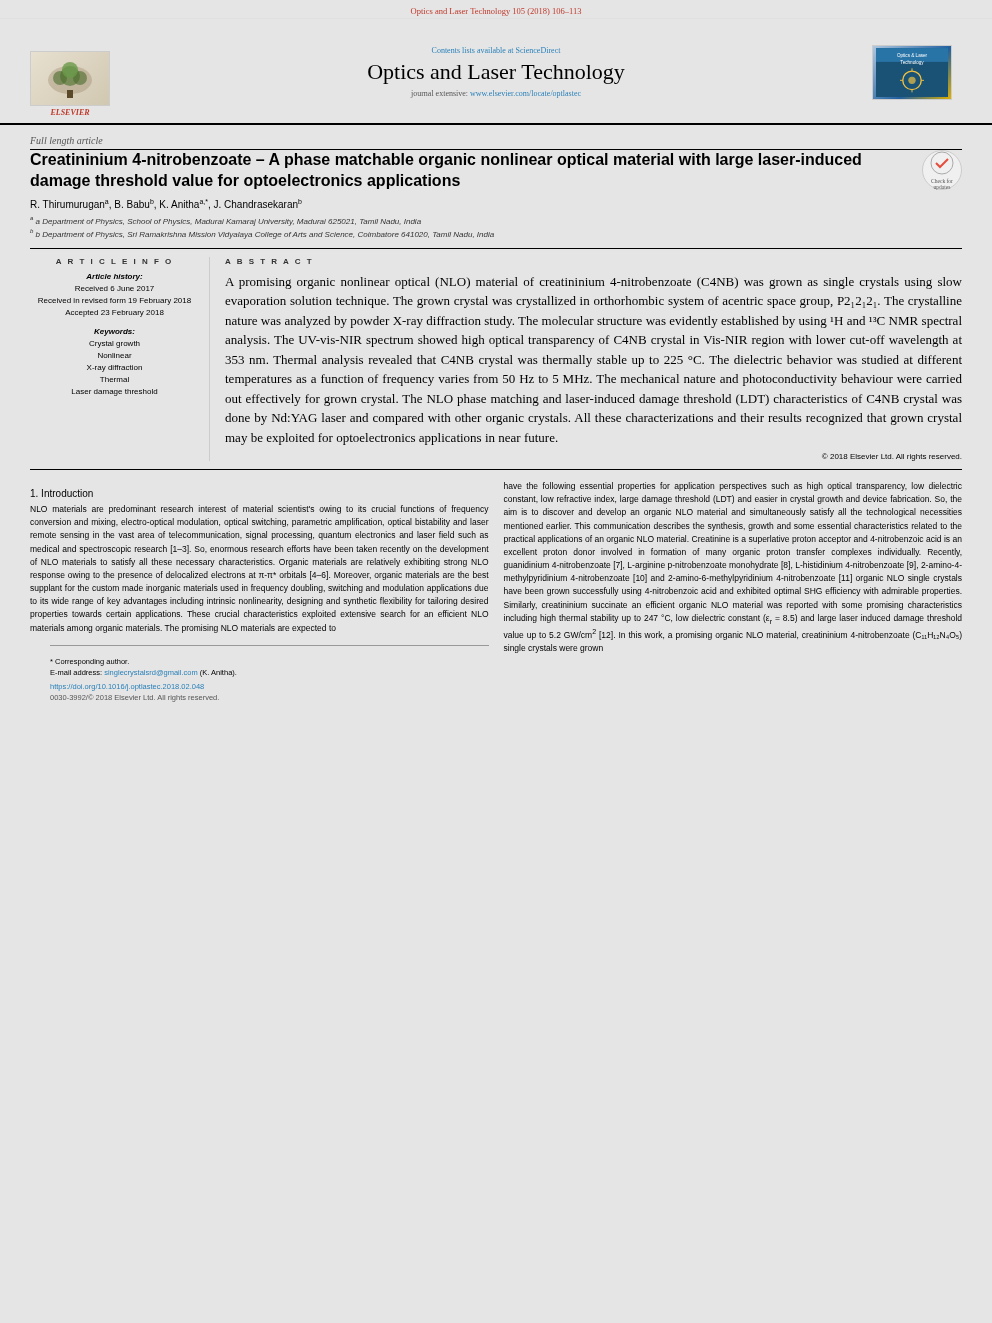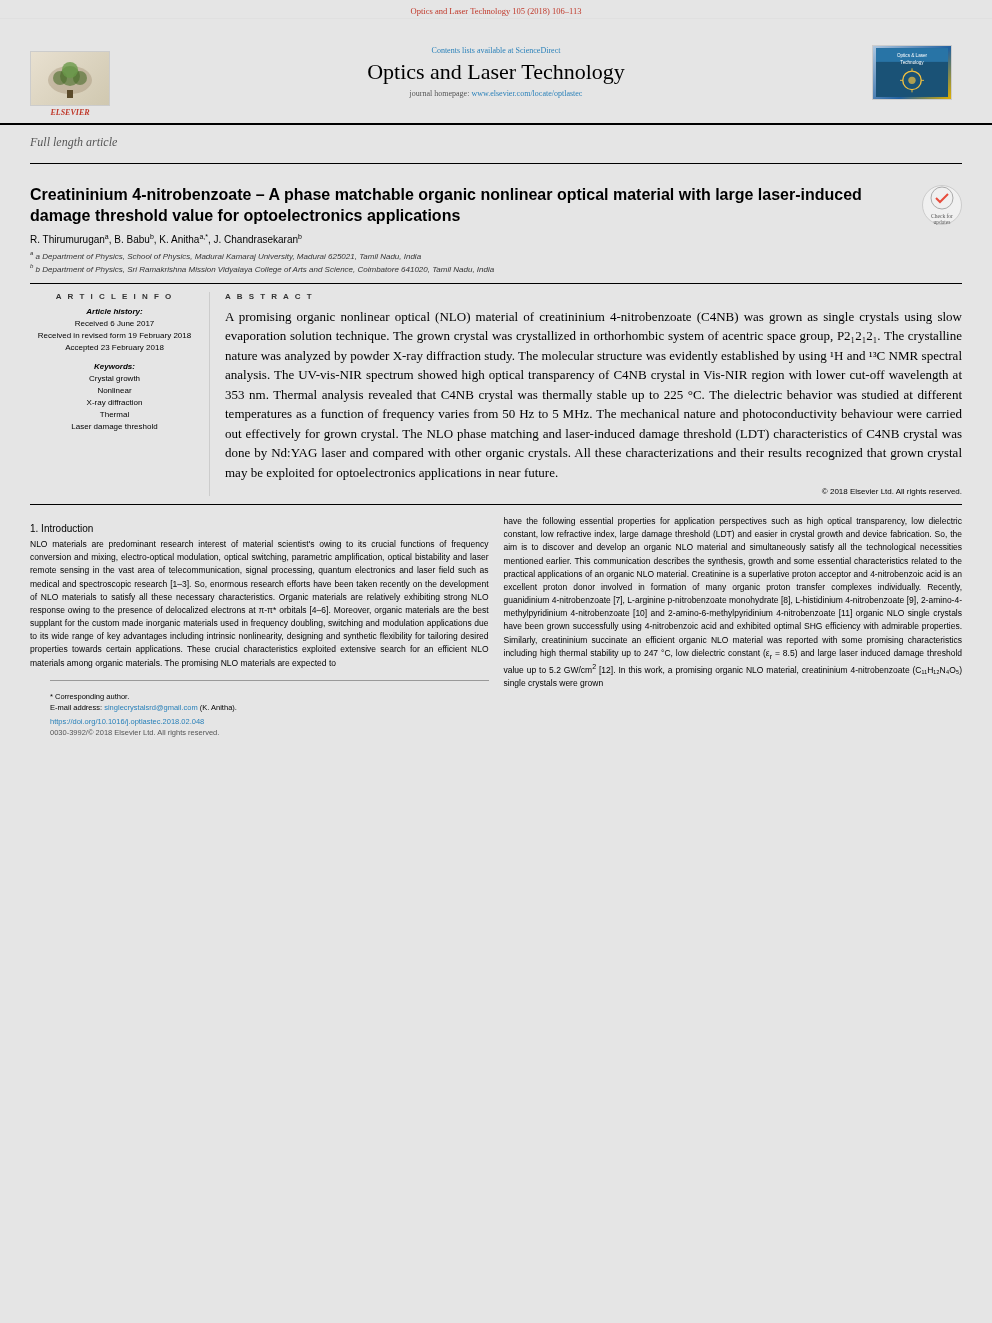--- a/index.html
+++ b/index.html
@@ -93,26 +93,26 @@
       align-items: center;
       justify-content: center;
       text-align: center;
       padding: 3px;
     }
     
     .article-content {
       padding: 10px 30px 10px 30px;
     }
     .article-type {
-      font-size: 12px;
+      font-size: 10px;
       font-style: italic;
       color: #555;
       border-bottom: 1px solid #000;
-      padding-bottom: 13px;
-      margin-bottom: 21px;
+      padding-bottom: 3px;
+      margin-bottom: 0;
     }
     .title-row {
       display: flex;
       align-items: flex-start;
       justify-content: space-between;
       margin-bottom: 6px;
       gap: 47px;
     }
     .article-title {
       font-size: 16px;
@@ -274,21 +274,21 @@
         <div style="font-size:8px;font-weight:bold;color:#c0392b;font-style:italic;text-align:center;margin-top:2px;">ELSEVIER</div>
       </div>
     </div>
     <div class="journal-header-center">
       <div class="sciencedirect-link">
         <span>Contents lists available at</span>
         <span style="color:#2980b9;">ScienceDirect</span>
       </div>
       <div class="journal-title">Optics and Laser Technology</div>
       <div class="journal-homepage">
-        <span>journal homepage:</span>
+        <span>journal extensive:</span>
         <span style="color:#2980b9;">www.elsevier.com/locate/optlastec</span>
       </div>
     </div>
     <div class="journal-header-right">
       <div class="journal-thumb">
         <svg width="78" height="53" viewBox="0 0 78 53">
           <rect width="78" height="53" fill="#1a5276"></rect>
           <rect x="0" y="0" width="78" height="15" fill="#2874a6"></rect>
           <text x="39" y="10" text-anchor="middle" fill="white" font-size="5" font-family="Arial">Optics &amp; Laser</text>
           <text x="39" y="17" text-anchor="middle" fill="white" font-size="5" font-family="Arial">Technology</text>

